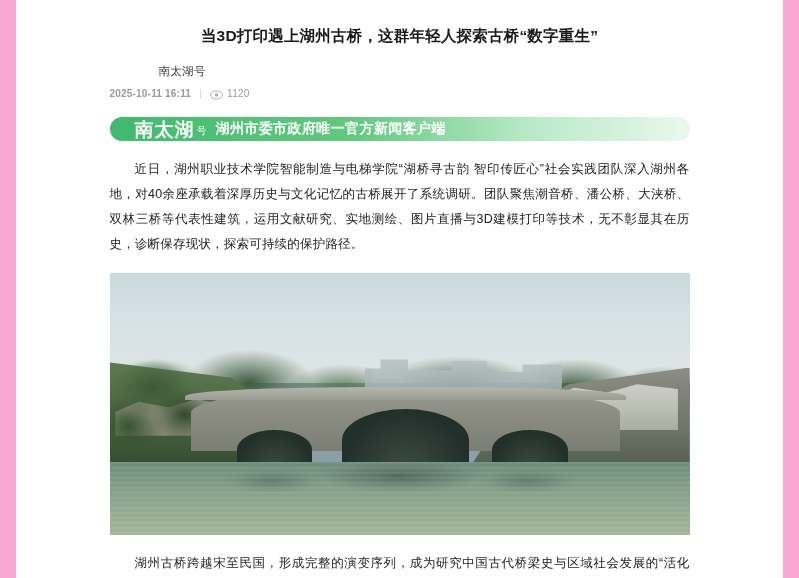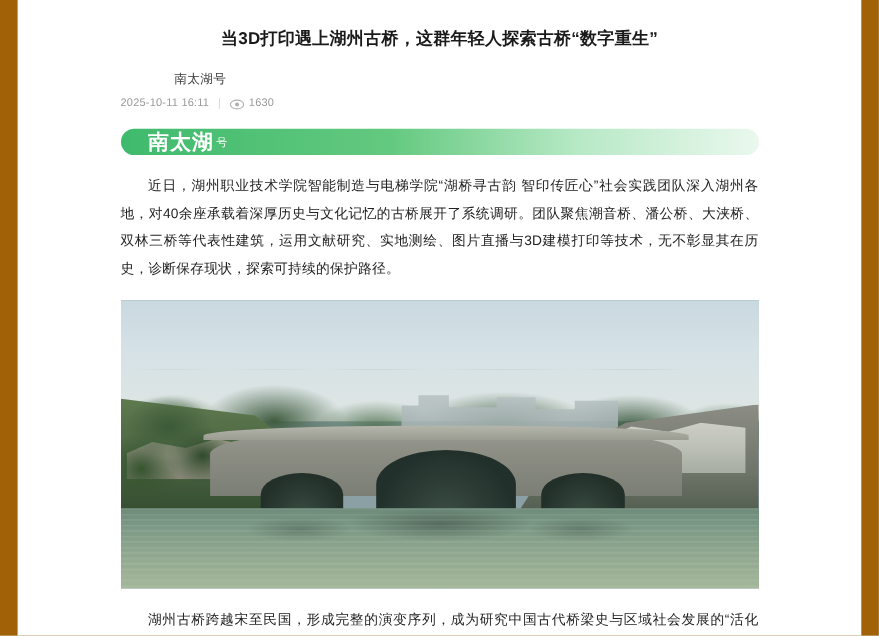--- a/index.html
+++ b/index.html
@@ -7,21 +7,21 @@
     margin: 0;
     padding: 0;
     background: #d8dadc;
     font-family: "Liberation Sans", sans-serif;
   }
   #page {
     position: relative;
     width: 799px;
     height: 578px;
     overflow: hidden;
-    background: #a16207;
+    background: #f9a8d4;
   }
   .article-card {
     position: absolute;
     left: 16px;
     top: 0;
     width: 767px;
     min-height: 578px;
     background: #ffffff;
     padding: 16px 0 0 0;
   }
@@ -51,21 +51,21 @@
     color: #3a3a3a;
     letter-spacing: 0.3px;
   }
   .meta-sub {
     display: flex;
     align-items: center;
     margin-top: 9px;
     font-size: 10px;
     color: #9a9a9a;
   }
-  .meta-date { letter-spacing: 0.2px; }
+  .meta-date { letter-spacing: 0.2px; font-weight: bold; }
   .meta-sep {
     width: 1px;
     height: 10px;
     background: #dcdcdc;
     margin: 0 9px;
   }
   .eye-icon {
     display: inline-block;
     width: 13px;
     height: 10px;
@@ -258,25 +258,26 @@
 
       <div class="meta-sub">
         <span class="meta-date">2025-10-11 16:11</span>
         <span class="meta-sep"></span>
         <span class="eye-icon">
           <svg width="13" height="10" viewBox="0 0 13 10">
             <ellipse cx="6.5" cy="5" rx="6" ry="4" fill="none" stroke="#b0b0b0" stroke-width="1"></ellipse>
             <circle cx="6.5" cy="5" r="1.8" fill="#b0b0b0"></circle>
           </svg>
         </span>
-        <span class="views">1630</span>
+        <span class="views">1120</span>
       </div>
 
       <div class="banner">
         <span class="banner-logo"><span>南太湖</span><span class="hao">号</span></span>
+        <span class="banner-text">湖州市委市政府唯一官方新闻客户端</span>
       </div>
 
       <p class="para">近日，湖州职业技术学院智能制造与电梯学院“湖桥寻古韵 智印传匠心”社会实践团队深入湖州各地，对40余座承载着深厚历史与文化记忆的古桥展开了系统调研。团队聚焦潮音桥、潘公桥、大浃桥、双林三桥等代表性建筑，运用文献研究、实地测绘、图片直播与3D建模打印等技术，无不彰显其在历史，诊断保存现状，探索可持续的保护路径。</p>
 
       <div class="photo-wrap">
         <div class="photo">
           <div class="sky"></div>
           <div class="treeline"></div>
           <div class="far-buildings"></div>
           <div class="left-bank"></div>

